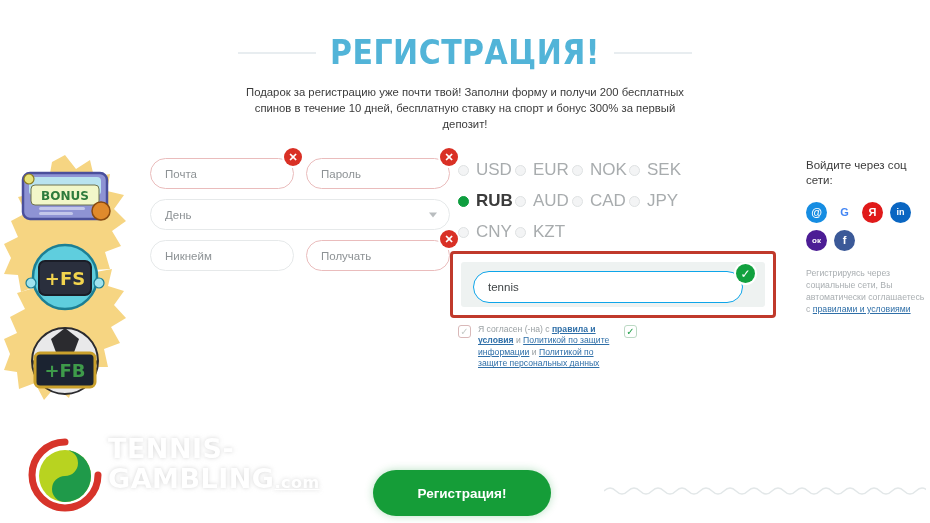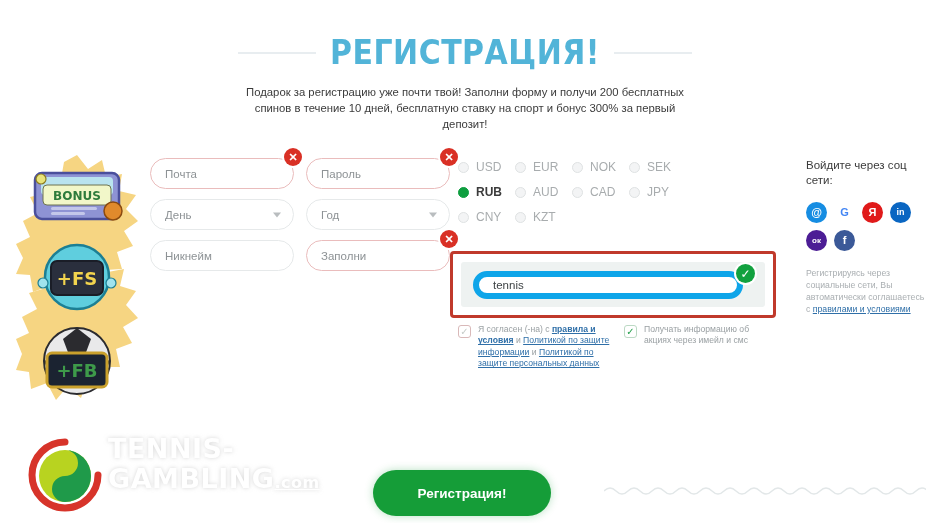--- a/index.html
+++ b/index.html
@@ -20,21 +20,21 @@
     font-size: 30px; font-weight: bold; letter-spacing: 0.5px;
     color: #52b4d8; line-height: 1;
     transform: scaleY(1.12);
   }
   .subtitle {
     margin: 16px auto 0; width: 452px;
     font-size: 11.3px; line-height: 16px; color: #3b3b3b; text-align: center;
   }
 
   
-  .bonus-art { position: absolute; left: 16px; top: 155px; width: 122px; height: 255px; }
+  .bonus-art { position: absolute; left: 4px; top: 155px; width: 122px; height: 255px; }
   .starburst { position: absolute; inset: 0; }
   .badge { position: absolute; left: 50%; transform: translateX(-50%); }
   .badge-bonus { top: 10px; width: 96px; height: 62px; }
   .badge-fs { top: 88px; width: 88px; height: 68px; }
   .badge-fb { top: 170px; width: 92px; height: 72px; }
 
   
   .form { position: absolute; left: 150px; top: 158px; width: 300px; }
   .row { display: flex; gap: 12px; margin-bottom: 10px; position: relative; }
   .field {
@@ -57,41 +57,41 @@
     position: absolute; right: 12px; top: 50%; transform: translateY(-50%);
     width: 0; height: 0;
     border-left: 4.5px solid transparent; border-right: 4.5px solid transparent;
     border-top: 5px solid #b9bdbf;
   }
   .row-date .field { flex: 1 1 0; text-align: center; }
 
   
   .currency { position: absolute; left: 458px; top: 160px; width: 230px; }
   .cur-row { display: flex; margin-bottom: 11px; }
-  .cur { display: flex; align-items: center; width: 57px; font-size: 12px; color: #a8acae; }
+  .cur { display: flex; align-items: center; width: 57px; font-size: 17px; color: #a8acae; }
   .cur .dot {
     width: 11px; height: 11px; border-radius: 50%;
     border: 1px solid #dfe2e3; background: #f3f4f5; margin-right: 7px;
     display: inline-block; flex: 0 0 auto;
   }
   .cur.on { color: #3b3b3b; font-weight: bold; }
   .cur.on .dot { background: #0e9e3f; border-color: #0e9e3f; }
 
   
   .promo-box {
     position: absolute; left: 450px; top: 251px; width: 326px; height: 67px;
     border: 3px solid #c0392b; border-radius: 4px; background: #fff;
   }
   .promo-inner {
     position: absolute; left: 8px; top: 8px; right: 8px; bottom: 8px;
     background: #eef2f1; border-radius: 3px;
   }
   .promo-field {
-    position: absolute; left: 12px; top: 9px; right: 22px; height: 24px;
-    border: 6px solid #0ea5e9; border-radius: 16px; background: #fff;
+    position: absolute; left: 12px; top: 9px; right: 22px; height: 32px;
+    border: 1px solid #0ea5e9; border-radius: 16px; background: #fff;
     display: flex; align-items: center; padding: 8px 14px;
     font-size: 11.5px; color: #3f4446;
   }
   .badge-check {
     position: absolute; right: 10px; top: 2px;
     width: 19px; height: 19px; border-radius: 50%;
     background: #12a13f; color: #fff;
     display: flex; align-items: center; justify-content: center;
     font-size: 12px; line-height: 1;
     box-shadow: 0 0 0 2px #fff;
@@ -202,32 +202,28 @@
         <span class="badge-x">✕</span>
       </div>
     </div>
 
 
     <div class="row row-date">
       <div class="field sel">
         <span>День</span>
         <span class="chev"></span>
       </div>
-      <div class="field sel">
-        <span>Год</span>
-        <span class="chev"></span>
-      </div>
     </div>
 
     <div class="row">
       <div class="field">
         <span>Никнейм</span>
       </div>
       <div class="field err">
-        <span>Заполни</span>
+        <span>Получать</span>
         <span class="badge-x">✕</span>
       </div>
     </div>
   </div>
 
   <div class="currency">
     <div class="cur-row">
       <div class="cur">
           <span class="dot"></span>
           <span>USD</span>
@@ -290,21 +286,20 @@
           <span>✓</span>
         </div>
       <div class="agree-txt">
         <span>Я согласен (-на) с </span><span class="b">правила и условия</span><span> и </span><span class="lnk">Политикой по защите информации</span><span> и </span><span class="lnk">Политикой по защите персональных данных</span>
       </div>
     </div>
     <div class="agree-col">
       <div class="cb checked">
           <span>✓</span>
         </div>
-      <div class="agree-txt">Получать информацию об акциях через имейл и смс</div>
     </div>
   </div>
 
   <div class="social">
     <div class="social-title">Войдите через соц сети:</div>
     <div class="social-icons">
       <div class="sicon" style="background:#168de2">
           <span>@</span>
         </div>
       <div class="sicon" style="background:#ffffff;color:#4285f4">

